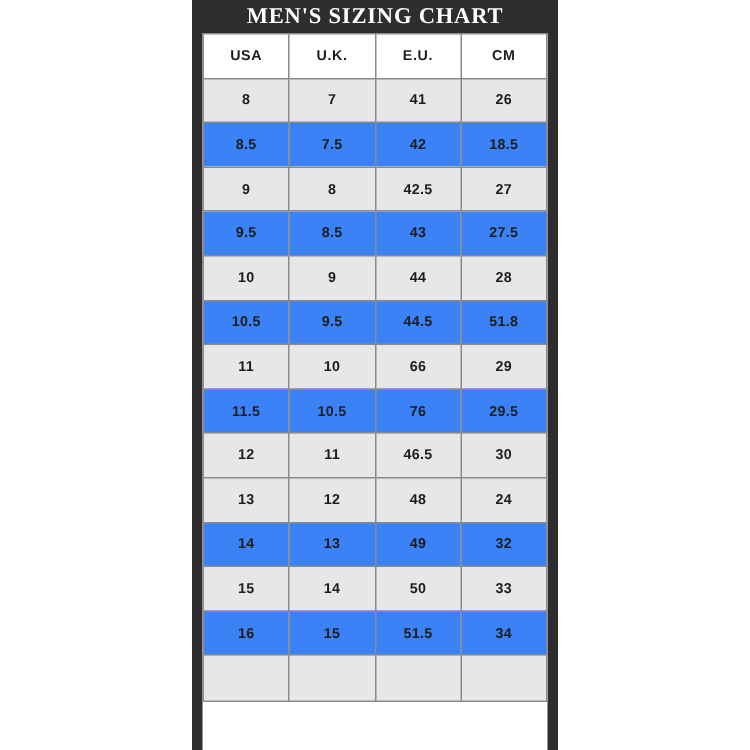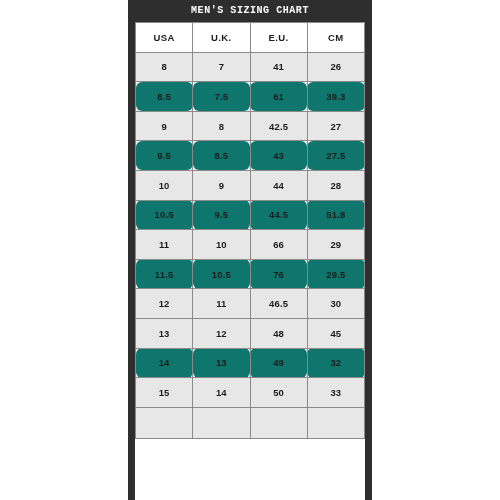--- a/index.html
+++ b/index.html
@@ -28,29 +28,29 @@
     height: 500px;
     background: #2e2e2e;
     box-sizing: border-box;
     padding: 0 7px 0 7px;
     display: flex;
     flex-direction: column;
   }
 
   .chart-title {
     color: #ffffff;
-    font-size: 10px;
+    font-size: 15px;
     font-weight: bold;
     letter-spacing: 0.55px;
     text-align: center;
     line-height: 22px;
     height: 22px;
     flex: 0 0 auto;
     white-space: nowrap;
-    font-family: Liberation Mono, monospace;
+    font-family: Liberation Serif, serif;
   }
 
   .table-wrap {
     flex: 1 1 auto;
     background: #ffffff;
     overflow: hidden;
   }
 
   table.size-table {
     width: 100%;
@@ -75,22 +75,21 @@
     background: #ffffff;
     font-size: 9.5px;
     letter-spacing: 0.4px;
   }
 
   table.size-table tbody tr.row-odd td {
     background: #e7e7e7;
   }
 
   table.size-table tbody tr.row-even td {
-    background: #0f766e;
-    border-radius: 6px;
+    background: #3b82f6;
   }
 
   table.size-table tbody tr.row-blank td {
     background: #e7e7e7;
     height: 30px;
   }
 </style>
 </head>
 <body>
 
@@ -112,22 +111,22 @@
         <tbody id="body-rows">
             <tr class="row-odd">
               <td>8</td>
               <td>7</td>
               <td>41</td>
               <td>26</td>
             </tr>
             <tr class="row-even">
               <td>8.5</td>
               <td>7.5</td>
-              <td>61</td>
-              <td>39.3</td>
+              <td>42</td>
+              <td>18.5</td>
             </tr>
             <tr class="row-odd">
               <td>9</td>
               <td>8</td>
               <td>42.5</td>
               <td>27</td>
             </tr>
             <tr class="row-even">
               <td>9.5</td>
               <td>8.5</td>
@@ -161,34 +160,40 @@
             <tr class="row-odd">
               <td>12</td>
               <td>11</td>
               <td>46.5</td>
               <td>30</td>
             </tr>
             <tr class="row-odd">
               <td>13</td>
               <td>12</td>
               <td>48</td>
-              <td>45</td>
+              <td>24</td>
             </tr>
             <tr class="row-even">
               <td>14</td>
               <td>13</td>
               <td>49</td>
               <td>32</td>
             </tr>
             <tr class="row-odd">
               <td>15</td>
               <td>14</td>
               <td>50</td>
               <td>33</td>
             </tr>
+            <tr class="row-even">
+              <td>16</td>
+              <td>15</td>
+              <td>51.5</td>
+              <td>34</td>
+            </tr>
             <tr class="row-blank">
               <td></td>
               <td></td>
               <td></td>
               <td></td>
             </tr>
           </tbody>
       </table>
     </div>
 

